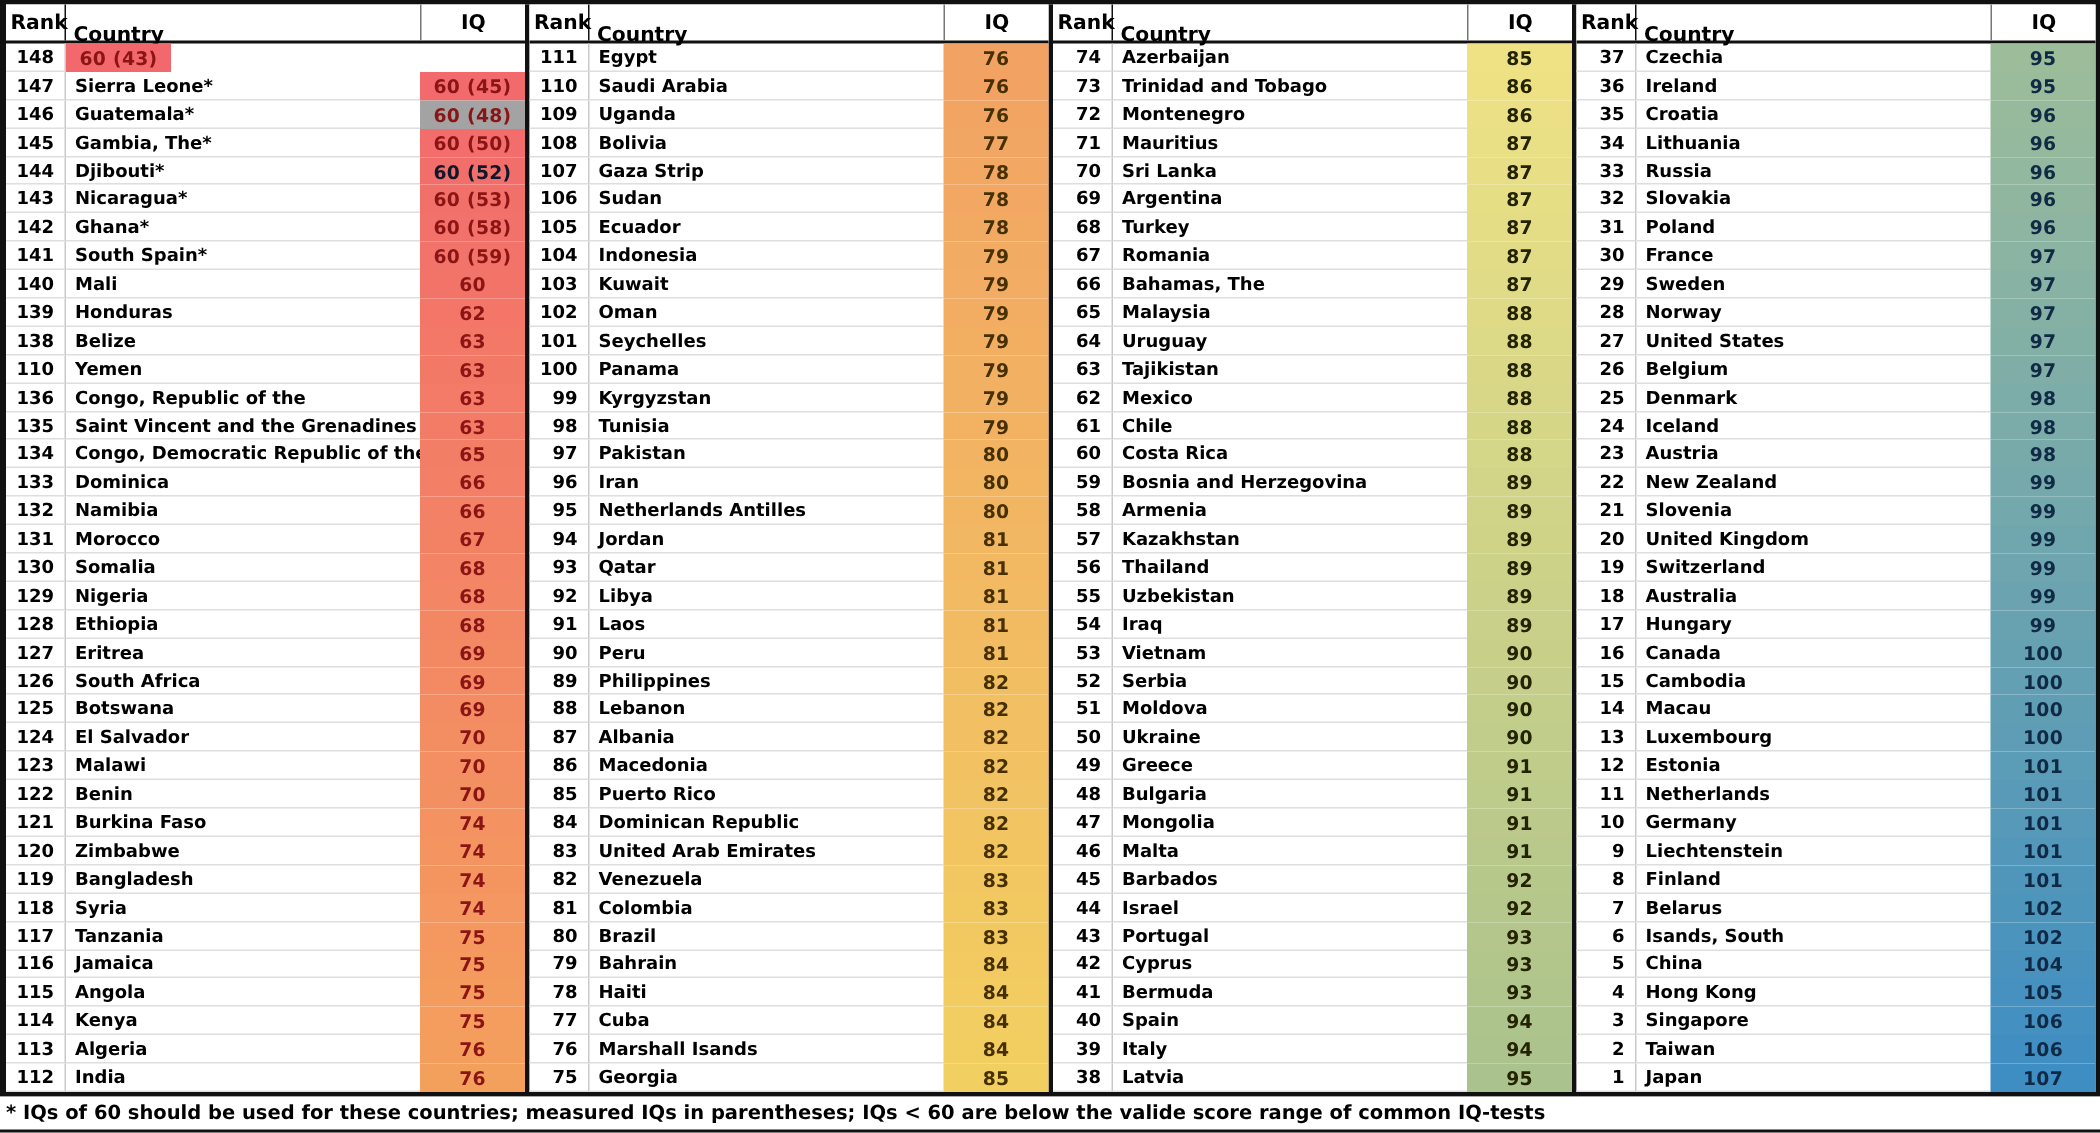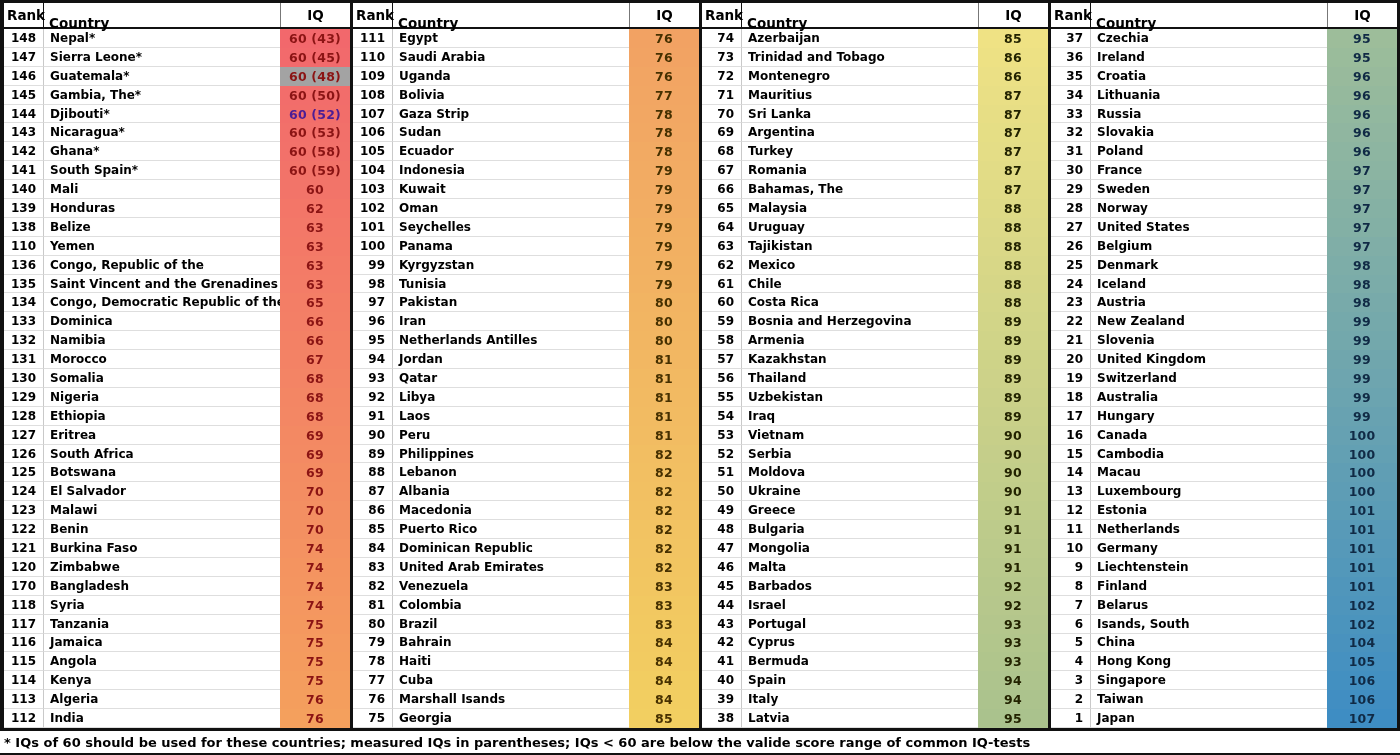--- a/index.html
+++ b/index.html
@@ -88,42 +88,41 @@
 
   <div class="panel">
     <div class="phead">
       <div class="h-rank">Rank</div>
       <div class="h-country">Country</div>
       <div class="h-iq">IQ</div>
     </div>
     <div class="rows">
         <div class="row">
           <div class="c-rank">148</div>
-          <div class="c-country">Nepal*</div>
           <div class="c-iq" style="background: rgb(242, 104, 108); color: rgb(139, 20, 20);">60 (43)</div>
         </div>
         <div class="row">
           <div class="c-rank">147</div>
           <div class="c-country">Sierra Leone*</div>
           <div class="c-iq" style="background: rgb(242, 106, 108); color: rgb(139, 20, 20);">60 (45)</div>
         </div>
         <div class="row">
           <div class="c-rank">146</div>
           <div class="c-country">Guatemala*</div>
           <div class="c-iq" style="background: #a3a3a3; color: rgb(139, 20, 20);">60 (48)</div>
         </div>
         <div class="row">
           <div class="c-rank">145</div>
           <div class="c-country">Gambia, The*</div>
           <div class="c-iq" style="background: rgb(242, 109, 107); color: rgb(139, 20, 20);">60 (50)</div>
         </div>
         <div class="row">
           <div class="c-rank">144</div>
           <div class="c-country">Djibouti*</div>
-          <div class="c-iq" style="background: rgb(242, 110, 106); color: #4c1d95;">60 (52)</div>
+          <div class="c-iq" style="background: rgb(242, 110, 106); color: #0f172a;">60 (52)</div>
         </div>
         <div class="row">
           <div class="c-rank">143</div>
           <div class="c-country">Nicaragua*</div>
           <div class="c-iq" style="background: rgb(242, 112, 106); color: rgb(139, 20, 20);">60 (53)</div>
         </div>
         <div class="row">
           <div class="c-rank">142</div>
           <div class="c-country">Ghana*</div>
           <div class="c-iq" style="background: rgb(242, 113, 106); color: rgb(139, 20, 20);">60 (58)</div>
@@ -232,21 +231,21 @@
           <div class="c-rank">121</div>
           <div class="c-country">Burkina Faso</div>
           <div class="c-iq" style="background: rgb(244, 146, 97); color: rgb(139, 20, 20);">74</div>
         </div>
         <div class="row">
           <div class="c-rank">120</div>
           <div class="c-country">Zimbabwe</div>
           <div class="c-iq" style="background: rgb(244, 148, 96); color: rgb(139, 20, 20);">74</div>
         </div>
         <div class="row">
-          <div class="c-rank">170</div>
+          <div class="c-rank">119</div>
           <div class="c-country">Bangladesh</div>
           <div class="c-iq" style="background: rgb(244, 149, 96); color: rgb(139, 20, 20);">74</div>
         </div>
         <div class="row">
           <div class="c-rank">118</div>
           <div class="c-country">Syria</div>
           <div class="c-iq" style="background: rgb(244, 151, 96); color: rgb(139, 20, 20);">74</div>
         </div>
         <div class="row">
           <div class="c-rank">117</div>

